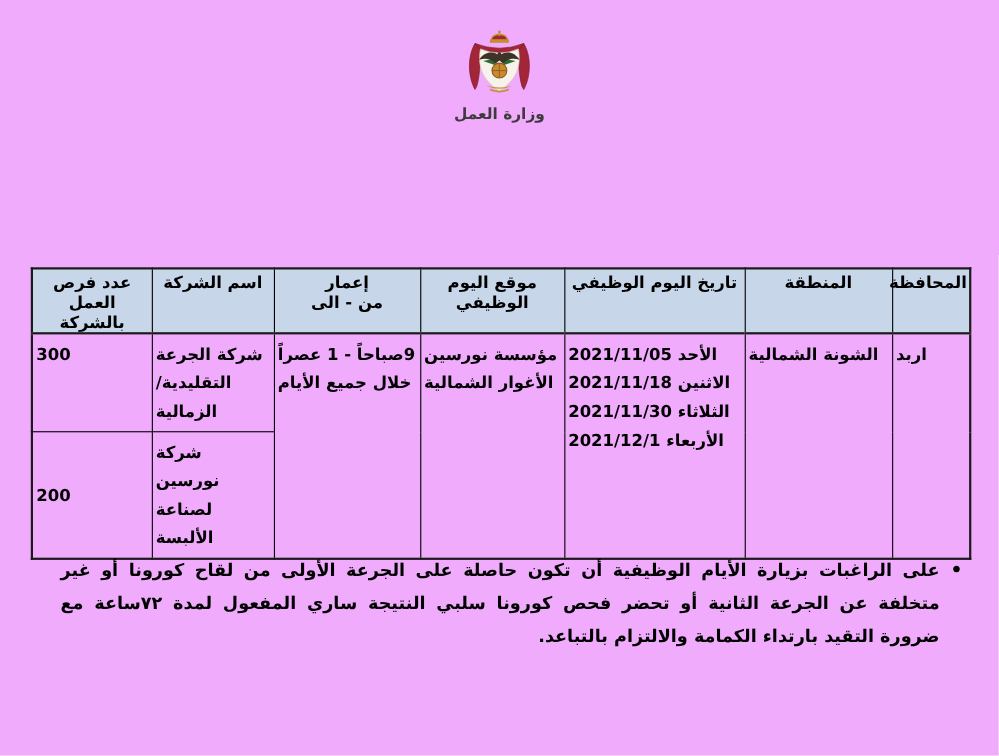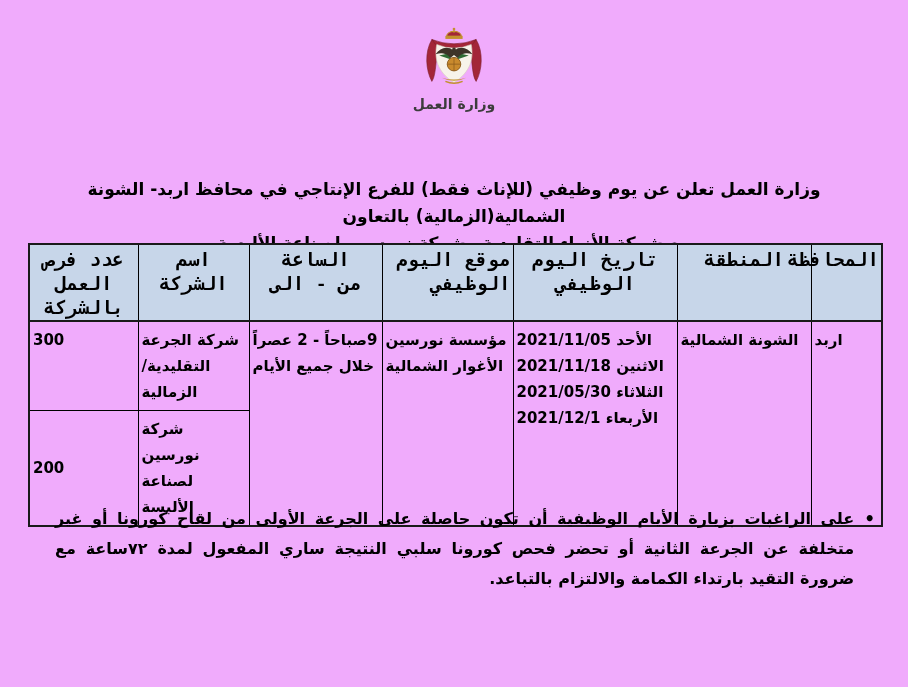--- a/index.html
+++ b/index.html
@@ -14,21 +14,21 @@
   
   .title{position:absolute;top:176px;left:20px;right:20px;direction:rtl;text-align:center;
          font-size:17px;font-weight:700;line-height:27px;}
 
   
   .tbl{position:absolute;top:243px;left:28px;width:853px;border-collapse:collapse;
        direction:rtl;table-layout:fixed;}
   .tbl,.tbl th,.tbl td{border:1px solid #000;}
   .tbl{border:2px solid #1a1a1a;}
   .tbl thead th{border-bottom:2px solid #1a1a1a;}
-  .tbl th{height:50px;vertical-align:top;padding:3px 2px 0 2px;font-size:19px;font-weight:700;text-align:center;font-family:Liberation Mono, monospace;}
+  .tbl th{height:50px;vertical-align:top;padding:3px 2px 0 2px;font-size:15px;font-weight:700;text-align:center;}
   .tbl td{vertical-align:top;padding:5px 3px;font-size:15px;font-weight:700;text-align:left;line-height:26px;}
   .row1{height:82px;}
   .row2{height:103px;}
   .row2 td{vertical-align:middle;}
   .line{display:block;}
 
   
   .note{position:absolute;top:504px;right:33px;left:55px;direction:rtl;display:flex;gap:10px;
         font-size:16px;font-weight:700;line-height:30px;}
   .note-bullet{flex:0 0 auto;font-size:17px;line-height:30px;}
@@ -65,68 +65,64 @@
         <circle cx="60" cy="62" r="11" fill="#c98a2d" stroke="#8a5a1d" stroke-width="1.5"></circle>
         <path d="M49 62 H71 M60 51 V73" stroke="#8a5a1d" stroke-width="1.2" fill="none"></path>
 
         <path d="M40 84 Q60 94 80 84 Q60 90 40 84 Z" fill="#c2912e"></path>
         <path d="M46 90 Q60 96 74 90" stroke="#c2912e" stroke-width="2.5" fill="none"></path>
       </svg>
     </span>
     <div class="ministry-name">وزارة العمل</div>
   </div>
 
-  <div class="title">
-    <div>وزارة العمل تعلن عن يوم وظيفي (للإناث فقط)  للفرع الإنتاجي في محافظ اربد- الشونة الشمالية(الزمالية) بالتعاون</div>
-    <div>مع شركة الأزياء التقليدية وشركة نورسين لصناعة الألبسة</div>
-  </div>
 
   <table class="tbl">
     <colgroup>
       <col style="width:71px">
         <col style="width:134px">
         <col style="width:164px">
       <col style="width:131px">
         <col style="width:133px">
         <col style="width:111px">
       <col style="width:109px">
     </colgroup>
     <thead>
       <tr>
         <th style="background: rgb(199, 214, 233);">المحافظة</th>
         <th style="background: rgb(199, 214, 233);">المنطقة</th>
         <th style="background: rgb(199, 214, 233);">تاريخ اليوم الوظيفي</th>
-        <th style="background: rgb(199, 214, 233); text-align: right;">
+        <th style="background: rgb(199, 214, 233);">
           <span class="line">موقع اليوم</span>
           <span class="line">الوظيفي</span>
         </th>
         <th style="background: rgb(199, 214, 233);">
-          <span class="line">الساعة</span>
+          <span class="line">إعمار</span>
           <span class="line">من - الى</span>
         </th>
         <th style="background: rgb(199, 214, 233);">اسم الشركة</th>
         <th style="background: rgb(199, 214, 233);">
           <span class="line">عدد فرص</span>
           <span class="line">العمل بالشركة</span>
         </th>
       </tr>
     </thead>
     <tbody>
       <tr class="row1">
         <td rowspan="2">اربد</td>
         <td rowspan="2">الشونة الشمالية</td>
         <td rowspan="2">
           <span class="line">الأحد 2021/11/05</span>
           <span class="line">الاثنين 2021/11/18</span>
-          <span class="line">الثلاثاء 2021/05/30</span>
+          <span class="line">الثلاثاء 2021/11/30</span>
           <span class="line">الأربعاء 2021/12/1</span>
         </td>
         <td rowspan="2">مؤسسة نورسين الأغوار الشمالية</td>
         <td rowspan="2">
-          <span class="line">9صباحاً - 2 عصراً</span>
+          <span class="line">9صباحاً - 1 عصراً</span>
           <span class="line">خلال جميع الأيام</span>
         </td>
         <td>شركة الجرعة التقليدية/ الزمالية</td>
         <td>300</td>
       </tr>
       <tr class="row2">
         <td>شركة نورسين لصناعة الألبسة</td>
         <td>200</td>
       </tr>
     </tbody>

